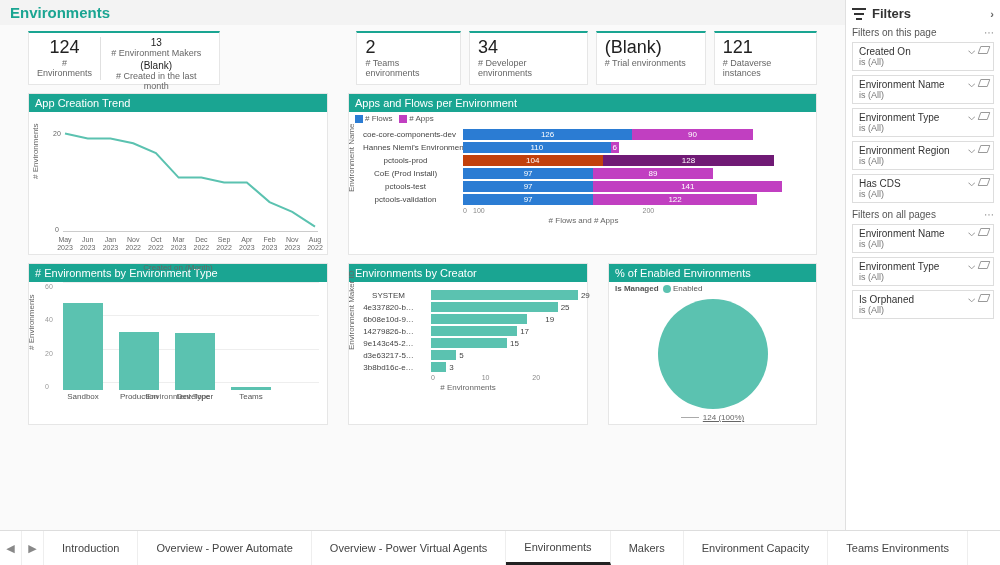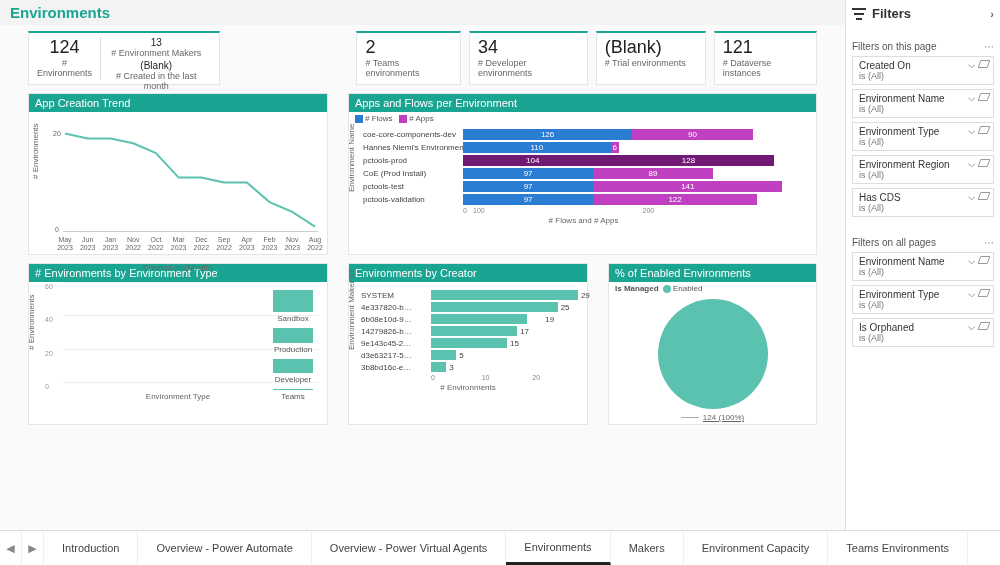--- a/index.html
+++ b/index.html
@@ -21,46 +21,46 @@
   .panel-body { flex: 1; position: relative; padding: 4px; }
 
   
   .line-chart { position: relative; width: 100%; height: 100%; }
   .line-chart svg { width: 100%; height: 100%; }
   .axis-label-y { position: absolute; left: -2px; top: 50%; transform: rotate(-90deg) translateX(10px); font-size: 8px; color: #666; transform-origin: left top; }
   .tiny { font-size: 7px; fill: #666; }
 
   
   .hbar-row { display: flex; align-items: center; margin-bottom: 2px; font-size: 8px; color: #444; }
-  .hbar-label { width: 100px; text-align: left; padding-right: 15px; white-space: nowrap; overflow: hidden; }
+  .hbar-label { width: 100px; text-align: center; padding-right: 15px; white-space: nowrap; overflow: hidden; }
   .hbar-track { flex: 1; height: 11px; position: relative; display: flex; }
   .hbar-seg { height: 100%; color: #fff; font-size: 8px; text-align: center; line-height: 11px; overflow: hidden; }
   .hbar-val { position: absolute; font-size: 8px; color: #444; line-height: 11px; }
 
-  .vbar-area { display: flex; align-items: flex-end; height: 100px; gap: 16px; padding: 0 10px 0 30px; position:relative;flex-direction:column; }
+  .vbar-area { display: flex; align-items: flex-end; height: 100px; gap: 16px; padding: 0 10px 0 30px; position:relative; }
   .vbar { width: 40px; background: #5bc2b0; position: relative; }
   .vbar-cat { position: absolute; top: 100%; width: 100%; text-align: center; font-size: 8px; color: #555; padding-top: 2px; }
   .vgrid { position:absolute; left:30px; right:4px; border-top:1px solid #eee; font-size:7px; color:#999; }
 
   .legend { font-size: 8px; color: #555; padding: 2px 6px; }
   .legend .sw { display: inline-block; width: 8px; height: 8px; vertical-align: middle; margin-right: 2px; }
 
   
   .donut-wrap { display:flex; flex-direction:column; align-items:center; justify-content:center; height:100%; }
   .donut { width: 110px; height: 110px; border-radius: 50%; background: #5bc2b0; position:relative; }
   .donut-lbl { font-size:8px; color:#666; margin-top:4px;text-decoration:underline;}
   .donut-lbl::before { content:""; display:inline-block; width:18px; border-top:1px solid #aaa; vertical-align:middle; margin-right:4px;}
 
   
   .filter-pane { width: 155px; border-left: 1px solid #e0e0e0; background: #fff; padding: 6px 6px; font-size: 11px; color: #333; }
   .fp-head { display:flex; align-items:center; gap:6px; font-weight:600; font-size:13px; margin-bottom:6px;}
   .fp-head .chev { margin-left:auto; font-size:11px; color:#666;}
   .fp-search { display:flex; align-items:center; border:1px solid #888; padding:3px 6px; font-size:11px; color:#666; margin-bottom:10px;}
   .fp-search svg{margin-right:6px;}
-  .fp-section { font-size:10px; color:#555; margin:20px 0 4px 0; display:flex; align-items:center;}
+  .fp-section { font-size:10px; color:#555; margin:6px 0 4px 0; display:flex; align-items:center;}
   .fp-section .dots{margin-left:auto; color:#888;}
   .fp-card { border:1px solid #ddd; padding:3px 6px; font-size:10px; margin-bottom:4px; position:relative;}
   .fp-card .nm{color:#333;}
   .fp-card .cond{color:#777; font-size:9px;}
   .fp-card .ico{position:absolute; right:4px; top:3px; font-size:9px; color:#666; display:flex; gap:4px;}
   .eraser{width:10px;height:8px;border:1px solid #999; border-radius:1px; display:inline-block; transform:skewX(-20deg);}
 
   
   .tab-bar { height: 35px; border-top: 1px solid #ddd; display: flex; align-items: stretch; font-size: 11px; background:#fff;}
   .tab-nav { width: 22px; display:flex; align-items:center; justify-content:center; color:#888; border-right:1px solid #eee; cursor:pointer;}
@@ -175,21 +175,21 @@
               <div class="hbar-row">
                 <div class="hbar-label">Hannes Niemi's Environment</div>
                 <div class="hbar-track">
                   <div class="hbar-seg" style="background:#2b7cd3;width:42.30769230769231%">110</div>
                   <div class="hbar-seg" style="background:#c13fc1;width:2.307692307692308%">6</div>
                 </div>
               </div>
               <div class="hbar-row">
                 <div class="hbar-label">pctools-prod</div>
                 <div class="hbar-track">
-                  <div class="hbar-seg" style="background:#701a75;width:40%">104</div>
+                  <div class="hbar-seg" style="background:#c2410c;width:40%">104</div>
                   <div class="hbar-seg" style="background:#701a75;width:49.23076923076923%">128</div>
                 </div>
               </div>
               <div class="hbar-row">
                 <div class="hbar-label">CoE (Prod Install)</div>
                 <div class="hbar-track">
                   <div class="hbar-seg" style="background:#2b7cd3;width:37.30769230769231%">97</div>
                   <div class="hbar-seg" style="background:#c13fc1;width:34.23076923076923%">89</div>
                 </div>
               </div>

